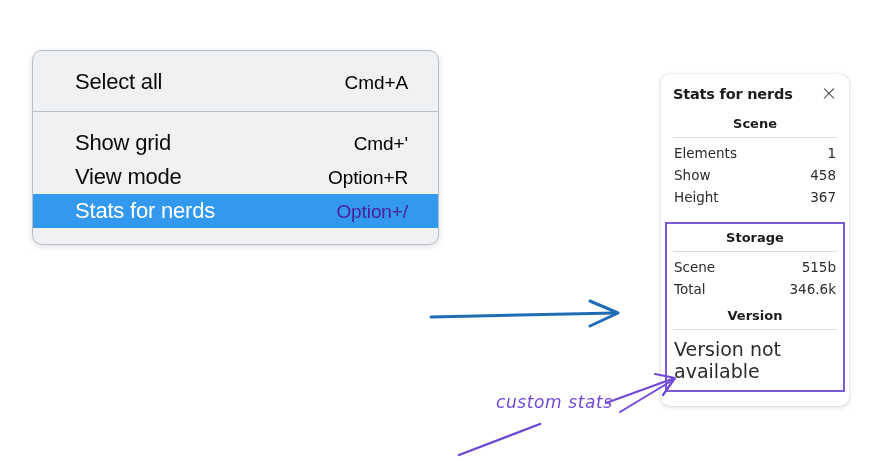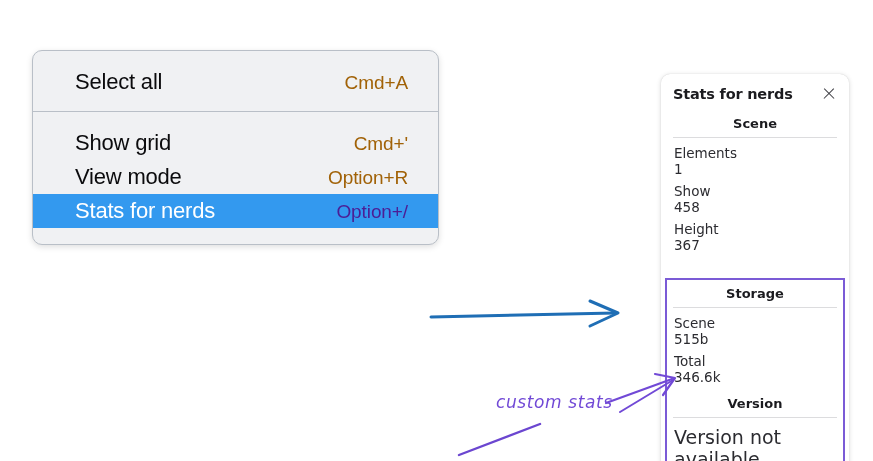--- a/index.html
+++ b/index.html
@@ -48,21 +48,21 @@
     height: 34px;
   }
   .menu-item .mi-label {
     font-size: 22px;
     color: #0b0b0d;
     letter-spacing: -0.2px;
     line-height: 1;
   }
   .menu-item .mi-shortcut {
     font-size: 19px;
-    color: #a16207;
+    color: #000000;
     line-height: 1;
     letter-spacing: -0.1px;
   }
   .menu-item.selected {
     background: #3399ef;
   }
   .menu-item.selected .mi-label { color: #ffffff; }
   .menu-item.selected .mi-shortcut { color: #4c1d95; }
 
   
@@ -121,34 +121,33 @@
     background: #dcdcde;
     margin: 0 2px 4px 2px;
   }
   .sp-row {
     display: flex;
     justify-content: space-between;
     align-items: baseline;
     font-size: 13.5px;
     color: #2b2b30;
     padding: 3px 3px;
-    flex-direction: column;
   }
   .sp-row .sp-k { color: #2b2b30; }
   .sp-row .sp-v { color: #2b2b30; }
   .sp-fullrow {
     font-size: 19px;
     color: #2b2b30;
     padding: 4px 3px 2px 3px;
   }
 
   
   #custom-region {
     border: 2px solid #7b5bd6;
-    margin: 22px -6px 0 -6px;
+    margin: 14px -6px 0 -6px;
     padding: 4px 4px 6px 4px;
     box-sizing: border-box;
   }
 
   
   #annotations {
     position: absolute;
     left: 0; top: 0;
     width: 873px; height: 461px;
     pointer-events: none;

